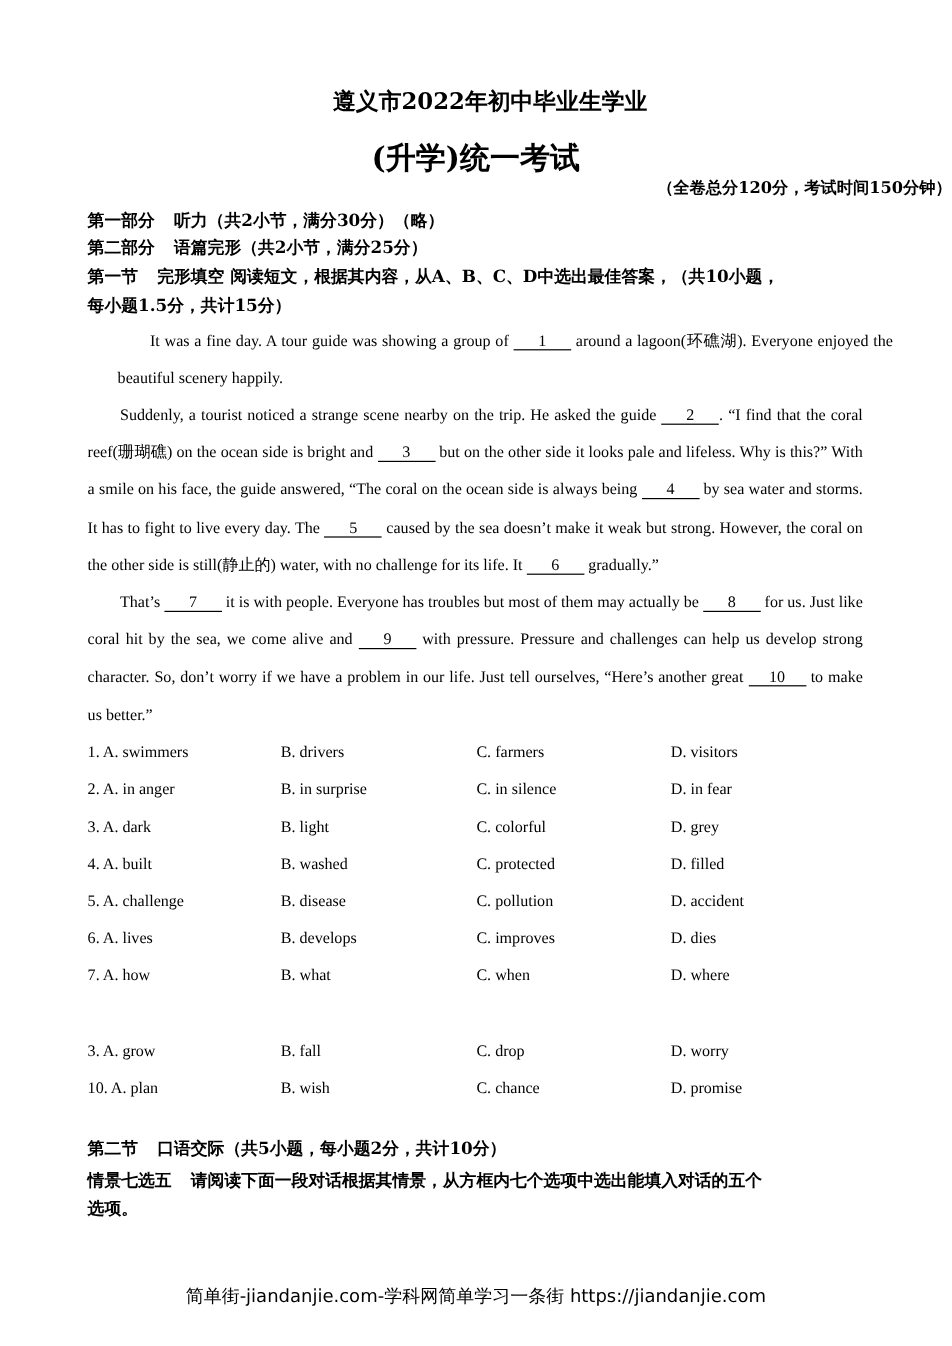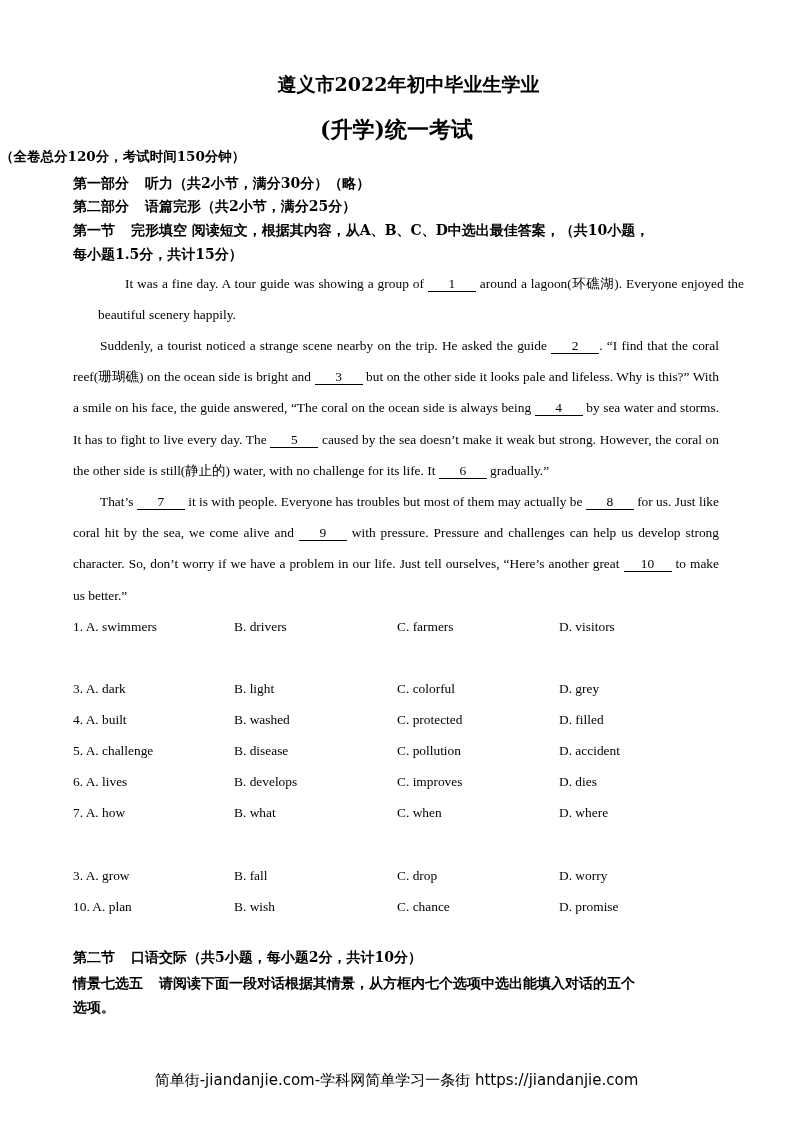--- a/index.html
+++ b/index.html
@@ -1,20 +1,20 @@
 <!DOCTYPE html>
 <html><head>
   <meta charset="utf-8">
   <style>
     html, body { margin: 0; padding: 0; background: #ffffff; }
     body { width: 793px; height: 1122px; position: relative; overflow: hidden; color: #000; }
     .page { position: absolute; left: 0; top: 0; width: 793px; height: 1122px; }
     .title1 { position: absolute; top: 72px; left: 0; width: 793px; text-align: center; font-family: "DejaVu Serif", serif; font-weight: bold; font-size: 19px; padding-left: 12px; }
-    .title2 { position: absolute; top: 115px; left: 0; width: 793px; text-align: center; font-family: "DejaVu Serif", serif; font-weight: bold; font-size: 22px; }
-    .subtitle { position: absolute; top: 148px; left: 0; width: 793px; text-align: left; font-family: "DejaVu Serif", serif; font-weight: bold; font-size: 13.5px; }
+    .title2 { position: absolute; top: 115px; left: 0; width: 793px; text-align: center; font-family: "DejaVu Serif", serif; font-weight: bold; font-size: 25px; }
+    .subtitle { position: absolute; top: 148px; left: 0; width: 793px; text-align: right; font-family: "DejaVu Serif", serif; font-weight: bold; font-size: 13.5px; }
     .hdr { position: absolute; left: 73px; font-family: "DejaVu Serif", serif; font-weight: bold; font-size: 14px; white-space: nowrap; }
     .hdr .gap { display: inline-block; width: 16px; }
     .para { position: absolute; left: 73px; width: 646px; font-family: "Liberation Serif", serif; font-size: 13.4px; line-height: 31.2px; text-align: justify; }
     .para .indent { display: inline-block; width: 27px; }
     .blank { display: inline-block; border-bottom: 1px solid #000; text-align: center; line-height: 15px; padding: 0 2px; min-width: 44px; }
     .opt-row { position: absolute; left: 73px; width: 660px; height: 20px; font-family: "Liberation Serif", serif; font-size: 13.4px; }
     .opt { position: absolute; top: 0; white-space: nowrap; }
     .o0 { left: 0; } .o1 { left: 161px; } .o2 { left: 324px; } .o3 { left: 486px; }
     .footer { position: absolute; top: 1071px; left: 0; width: 793px; text-align: center; font-family: "DejaVu Sans", sans-serif; font-size: 15px; color: #000000; }
   </style>
@@ -50,20 +50,26 @@
 
   <div class="para" style="top:486px;">
     <span class="indent"></span><span>That’s </span><span class="blank">7</span><span> it is with people. Everyone has troubles but most of them may actually be </span><span class="blank">8</span><span> for us. Just like coral hit by the sea, we come alive and </span><span class="blank">9</span><span> with pressure. Pressure and challenges can help us develop strong character. So, don’t worry if we have a problem in our life. Just tell ourselves, “Here’s another great </span><span class="blank">10</span><span> to make us better.”</span>
   </div>
 
   <div class="opt-row" style="top:619px;">
     <span class="opt o0">1. A. swimmers</span>
     <span class="opt o1">B. drivers</span>
     <span class="opt o2">C. farmers</span>
     <span class="opt o3">D. visitors</span>
+  </div>
+  <div class="opt-row" style="top:650px;">
+    <span class="opt o0">2. A. in anger</span>
+    <span class="opt o1">B. in surprise</span>
+    <span class="opt o2">C. in silence</span>
+    <span class="opt o3">D. in fear</span>
   </div>
   <div class="opt-row" style="top:681px;">
     <span class="opt o0">3. A. dark</span>
     <span class="opt o1">B. light</span>
     <span class="opt o2">C. colorful</span>
     <span class="opt o3">D. grey</span>
   </div>
   <div class="opt-row" style="top:712px;">
     <span class="opt o0">4. A. built</span>
     <span class="opt o1">B. washed</span>

